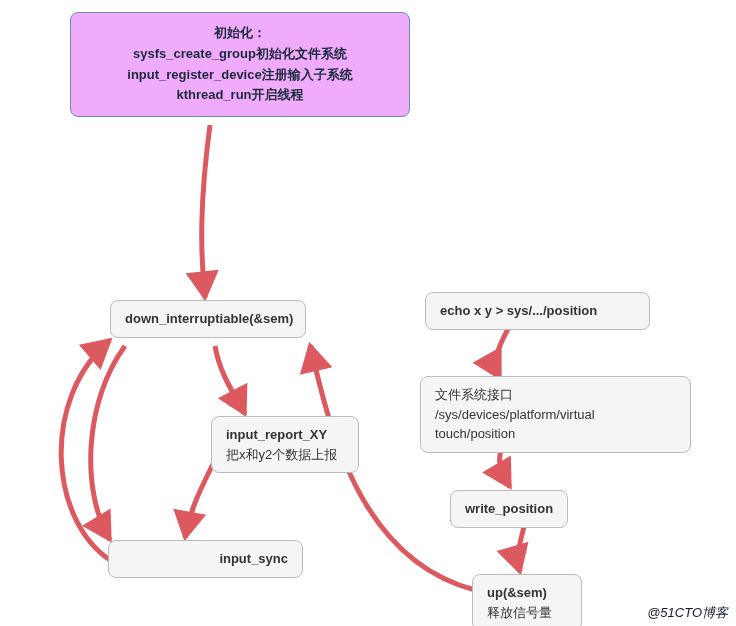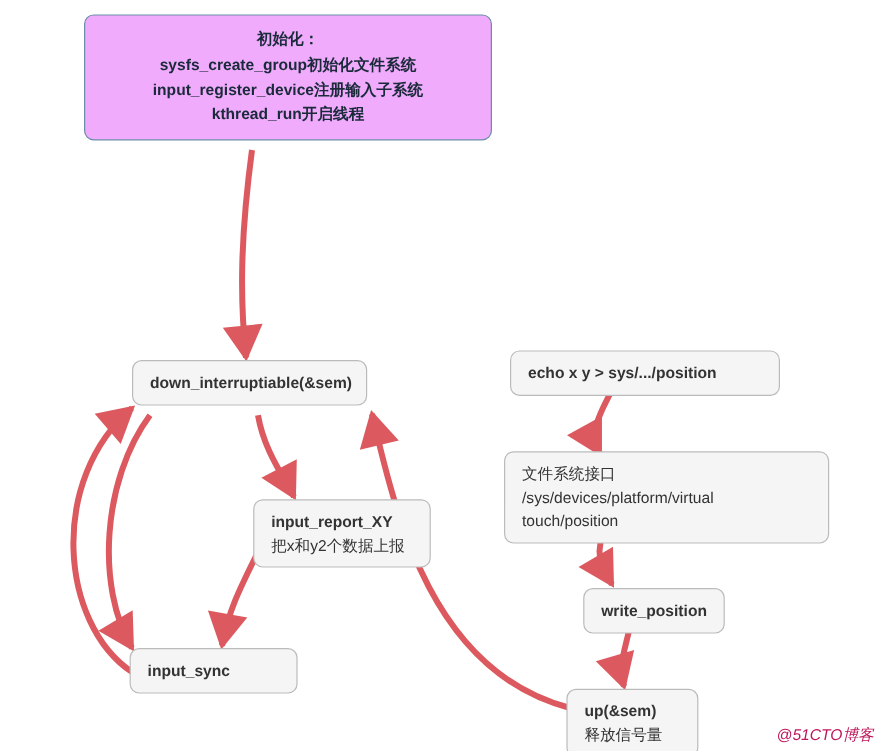--- a/index.html
+++ b/index.html
@@ -31,21 +31,21 @@
     color: #1a2a3a;
     font-size: 13px;
     line-height: 1.6;
     padding: 10px 20px;
   }
   .node .title { font-weight: bold; }
   .watermark {
     position: absolute;
     right: 8px;
     bottom: 4px;
-    color: #be185d;
+    color: #0f172a;
     font-size: 13px;
     font-style: italic;
   }
   svg.arrows {
     position: absolute;
     left: 0; top: 0;
     width: 736px; height: 626px;
     pointer-events: none;
   }
 </style>
@@ -87,34 +87,34 @@
 
 <div class="node" style="left:110px; top:300px; width:196px; text-align:left;">
   <div class="title">down_interruptiable(&amp;sem)</div>
 </div>
 
 <div class="node" style="left:175px; top:416px; width:148px;margin-left:36px;">
   <div class="title">input_report_XY</div>
   <div>把x和y2个数据上报</div>
 </div>
 
-<div class="node" style="left:108px; top:540px; width:140px;">
+<div class="node" style="left:108px; top:540px; width:195px;text-align:right;">
   <div class="title">input_sync</div>
 </div>
 
 <div class="node" style="left:425px; top:292px; width:225px;">
   <div class="title">echo x y &gt; sys/.../position</div>
 </div>
 
 <div class="node" style="left:420px; top:376px; width:271px;">
   <div>文件系统接口</div>
   <div class="title" style="font-weight:normal;">/sys/devices/platform/virtual touch/position</div>
 </div>
 
-<div class="node" style="left:486px; top:490px;">
+<div class="node" style="left:450px; top:490px;">
   <div class="title">write_position</div>
 </div>
 
 <div class="node" style="left:472px; top:574px; width:110px;">
   <div class="title">up(&amp;sem)</div>
   <div>释放信号量</div>
 </div>
 
 <div class="watermark">@51CTO博客</div>
 

